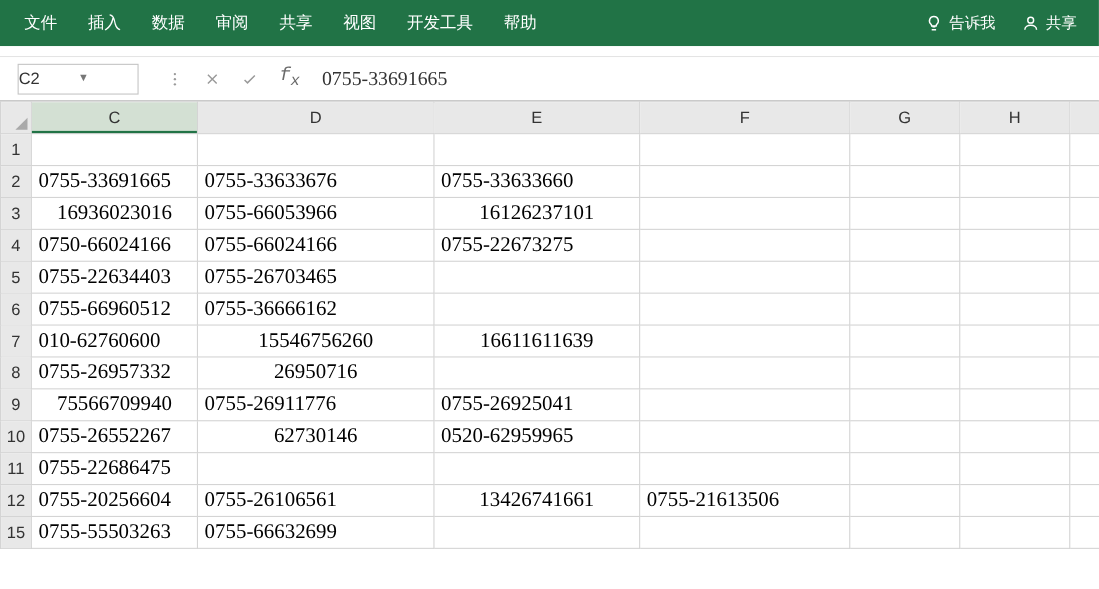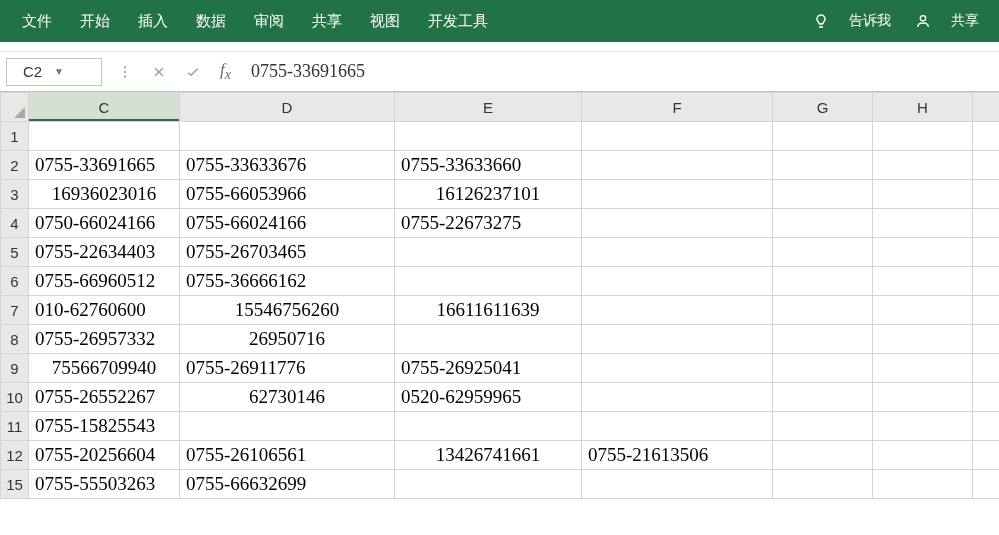--- a/index.html
+++ b/index.html
@@ -2,31 +2,31 @@
 <html><head>
 <meta charset="utf-8">
 <style>
 * { margin: 0; padding: 0; box-sizing: border-box; }
 body { font-family: "Microsoft YaHei", "SimSun", Arial, sans-serif; font-size: 14px; overflow: hidden; background: #fff; }
 
 
 .ribbon { background: #217346; color: #fff; height: 42px; display: flex; align-items: center; padding: 0 8px; text-align: center; }
 .ribbon .tab { padding: 0 14px; height: 42px; line-height: 42px; cursor: pointer; font-size: 15px; white-space: nowrap; }
 .ribbon .spacer { flex: 1; }
-.ribbon .right-item { padding: 0 12px; display: flex; align-items: center; gap: 20px; height: 32px; cursor: pointer; }
+.ribbon .right-item { padding: 0 12px; display: flex; align-items: center; gap: 6px; height: 32px; cursor: pointer; }
 .ribbon svg { width: 16px; height: 16px; }
 
 
 .formula-bar { height: 40px; border-bottom: 1px solid #c5c5c5; display: flex; align-items: center; background: #fff; }
-.name-box { width: 96px; height: 28px; border: 1px solid #c5c5c5; margin: 0 6px; display: flex; align-items: center; padding: 0 16px; position: relative; }
+.name-box { width: 110px; height: 28px; border: 1px solid #c5c5c5; margin: 0 16px; display: flex; align-items: center; padding: 0 0; position: relative; }
 .name-box span { flex: 1; font-size: 15px; color: #333; }
 .name-box .dd { color: #777; font-size: 10px; }
 .fb-btn { width: 34px; height: 40px; display: flex; align-items: center; justify-content: center; color: #9a9a9a; cursor: pointer; }
 .fb-btn svg { width: 16px; height: 16px; }
-.fx-label { font-style: italic; font-family: Liberation Serif, serif; font-size: 17px; color: #6b6b6b; padding: 0 10px; }
+.fx-label { font-style: italic; font-family: Liberation Mono, monospace; font-size: 17px; color: #6b6b6b; padding: 0 10px; }
 .formula-input { flex: 1; border: none; outline: none; font-size: 18px; font-family: "SimSun", serif; padding: 0 10px; color: #333; }
 
 
 .sheet { position: relative; }
 table { border-collapse: collapse; table-layout: fixed; width: 999px; }
 th, td { border: 1px solid #d4d4d4; height: 29px; background: #fff; }
 th { background: #e8e8e8; font-weight: normal; color: #333; font-size: 15px; position: relative; }
 .corner { width: 28px; height: 28px; background: #e8e8e8; position: relative; }
 .corner::after { content: ""; position: absolute; right: 3px; bottom: 3px; width: 0; height: 0; border-style: solid; border-width: 0 0 11px 11px; border-color: transparent transparent #a9a9a9 transparent; }
 .rowhdr { width: 28px; text-align: center; font-size: 15px; color: #333; }
@@ -44,27 +44,27 @@
 
 
 th.sel-col { background: #d3e0d3; }
 th.sel-col::after { content:""; position:absolute; left:0; right:0; bottom:0; height:2px; background:#217346; }
 </style>
 </head>
 <body>
 
 <div class="ribbon">
   <div class="tab">文件</div>
-  <div class="tab">开始</div>
   <div class="tab">插入</div>
   <div class="tab">数据</div>
   <div class="tab">审阅</div>
   <div class="tab">共享</div>
   <div class="tab">视图</div>
   <div class="tab">开发工具</div>
+  <div class="tab">帮助</div>
   <div class="spacer"></div>
   <div class="right-item">
     <svg viewBox="0 0 24 24" fill="none" stroke="#fff" stroke-width="2">
         <path d="M9 21h6M10 17h4M12 3a6 6 0 0 0-4 10.5c.7.8 1 1.5 1 2.5h6c0-1 .3-1.7 1-2.5A6 6 0 0 0 12 3z"></path>
       </svg>
     <span>告诉我</span>
   </div>
   <div class="right-item">
     <svg viewBox="0 0 24 24" fill="none" stroke="#fff" stroke-width="2">
         <circle cx="12" cy="8" r="4"></circle>
@@ -222,21 +222,21 @@
           <td class="cell txt">0755-26552267</td>
           <td class="cell num">62730146</td>
           <td class="cell txt">0520-62959965</td>
           <td class="cell txt"></td>
           <td class="cell txt"></td>
           <td class="cell txt"></td>
           <td class="cell"></td>
         </tr>
         <tr>
           <th class="rowhdr">11</th>
-          <td class="cell txt">0755-15825543</td>
+          <td class="cell txt">0755-22686475</td>
           <td class="cell txt"></td>
           <td class="cell txt"></td>
           <td class="cell txt"></td>
           <td class="cell txt"></td>
           <td class="cell txt"></td>
           <td class="cell"></td>
         </tr>
         <tr>
           <th class="rowhdr">12</th>
           <td class="cell txt">0755-20256604</td>

